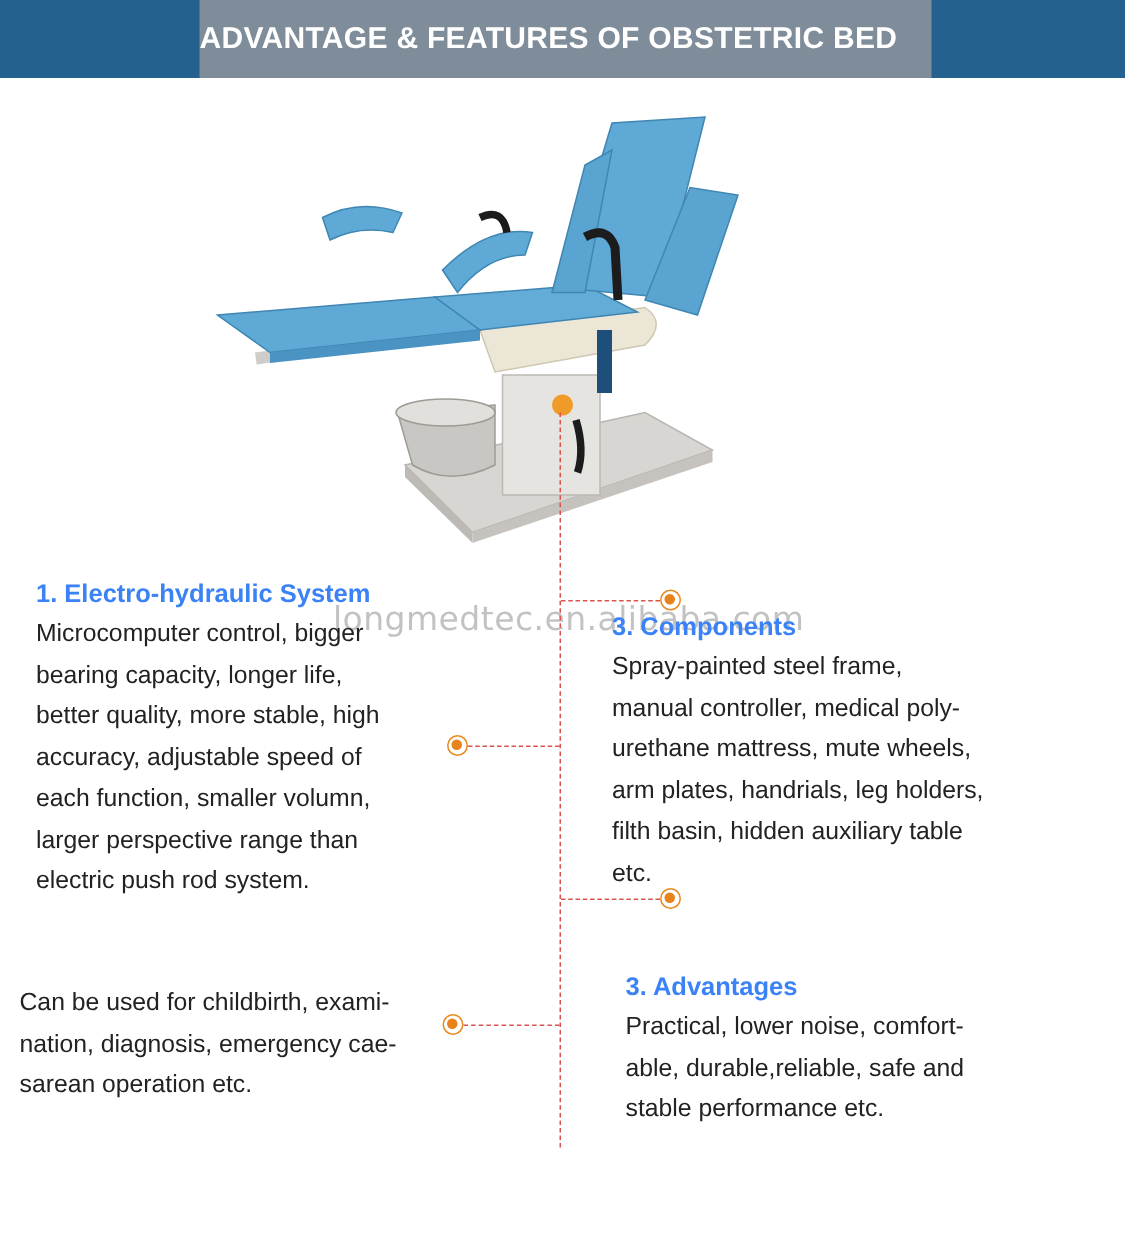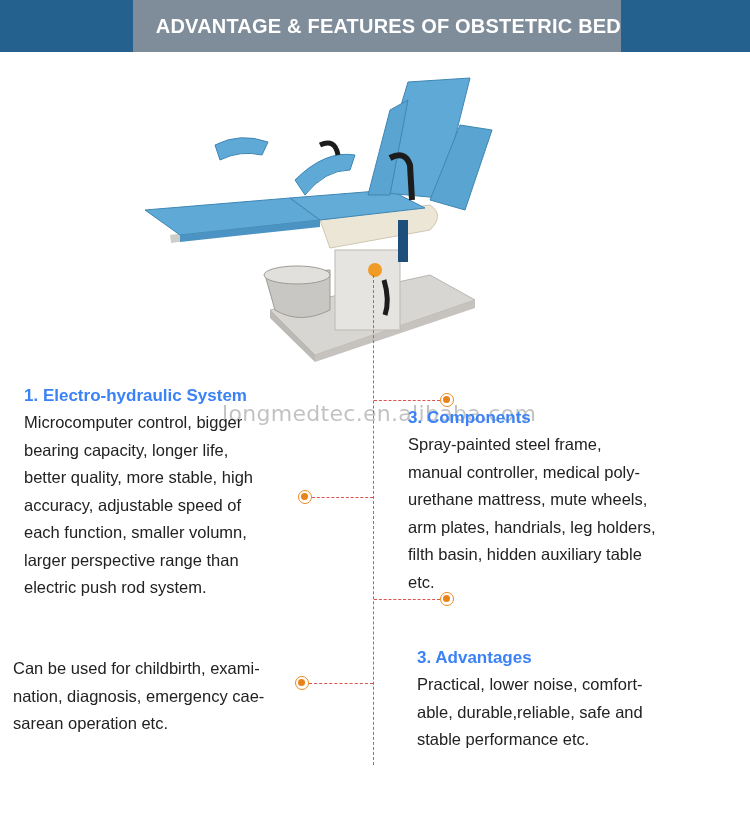--- a/index.html
+++ b/index.html
@@ -1,20 +1,20 @@
 <!DOCTYPE html>
 <html><head>
 <meta charset="utf-8">
 <style>
   html, body { margin: 0; padding: 0; background: #ffffff; }
   body { width: 750px; height: 839px; position: relative; overflow: hidden;
          font-family: "Liberation Sans", sans-serif; color: #1a1a1a; }
   .banner { position: absolute; left: 0; top: 0; width: 750px; height: 52px; background: #25618f; }
   .banner-center { position: absolute; left: 133px; top: 0; width: 488px; height: 52px;
-         background: #7f8c99; display: flex; align-items: center; justify-content: flex-end; }
+         background: #7f8c99; display: flex; align-items: center; justify-content: flex-start; }
   .banner-title { color: #ffffff; font-weight: bold; font-size: 20px; letter-spacing: 0.2px; }
 
   .product { position: absolute; left: 140px; top: 70px; width: 370px; height: 300px; }
 
   .section { position: absolute; font-size: 16.5px; line-height: 27.5px; color: #222; }
   .section h3 { margin: 0; font-size: 17px; font-weight: bold; line-height: 27px; color: #3b82f6; }
   .section p { margin: 0; white-space: pre-line; }
 
   .s1 { left: 24px; top: 382px; width: 290px; }
   .s2 { left: 13px; top: 655px; width: 300px; }

